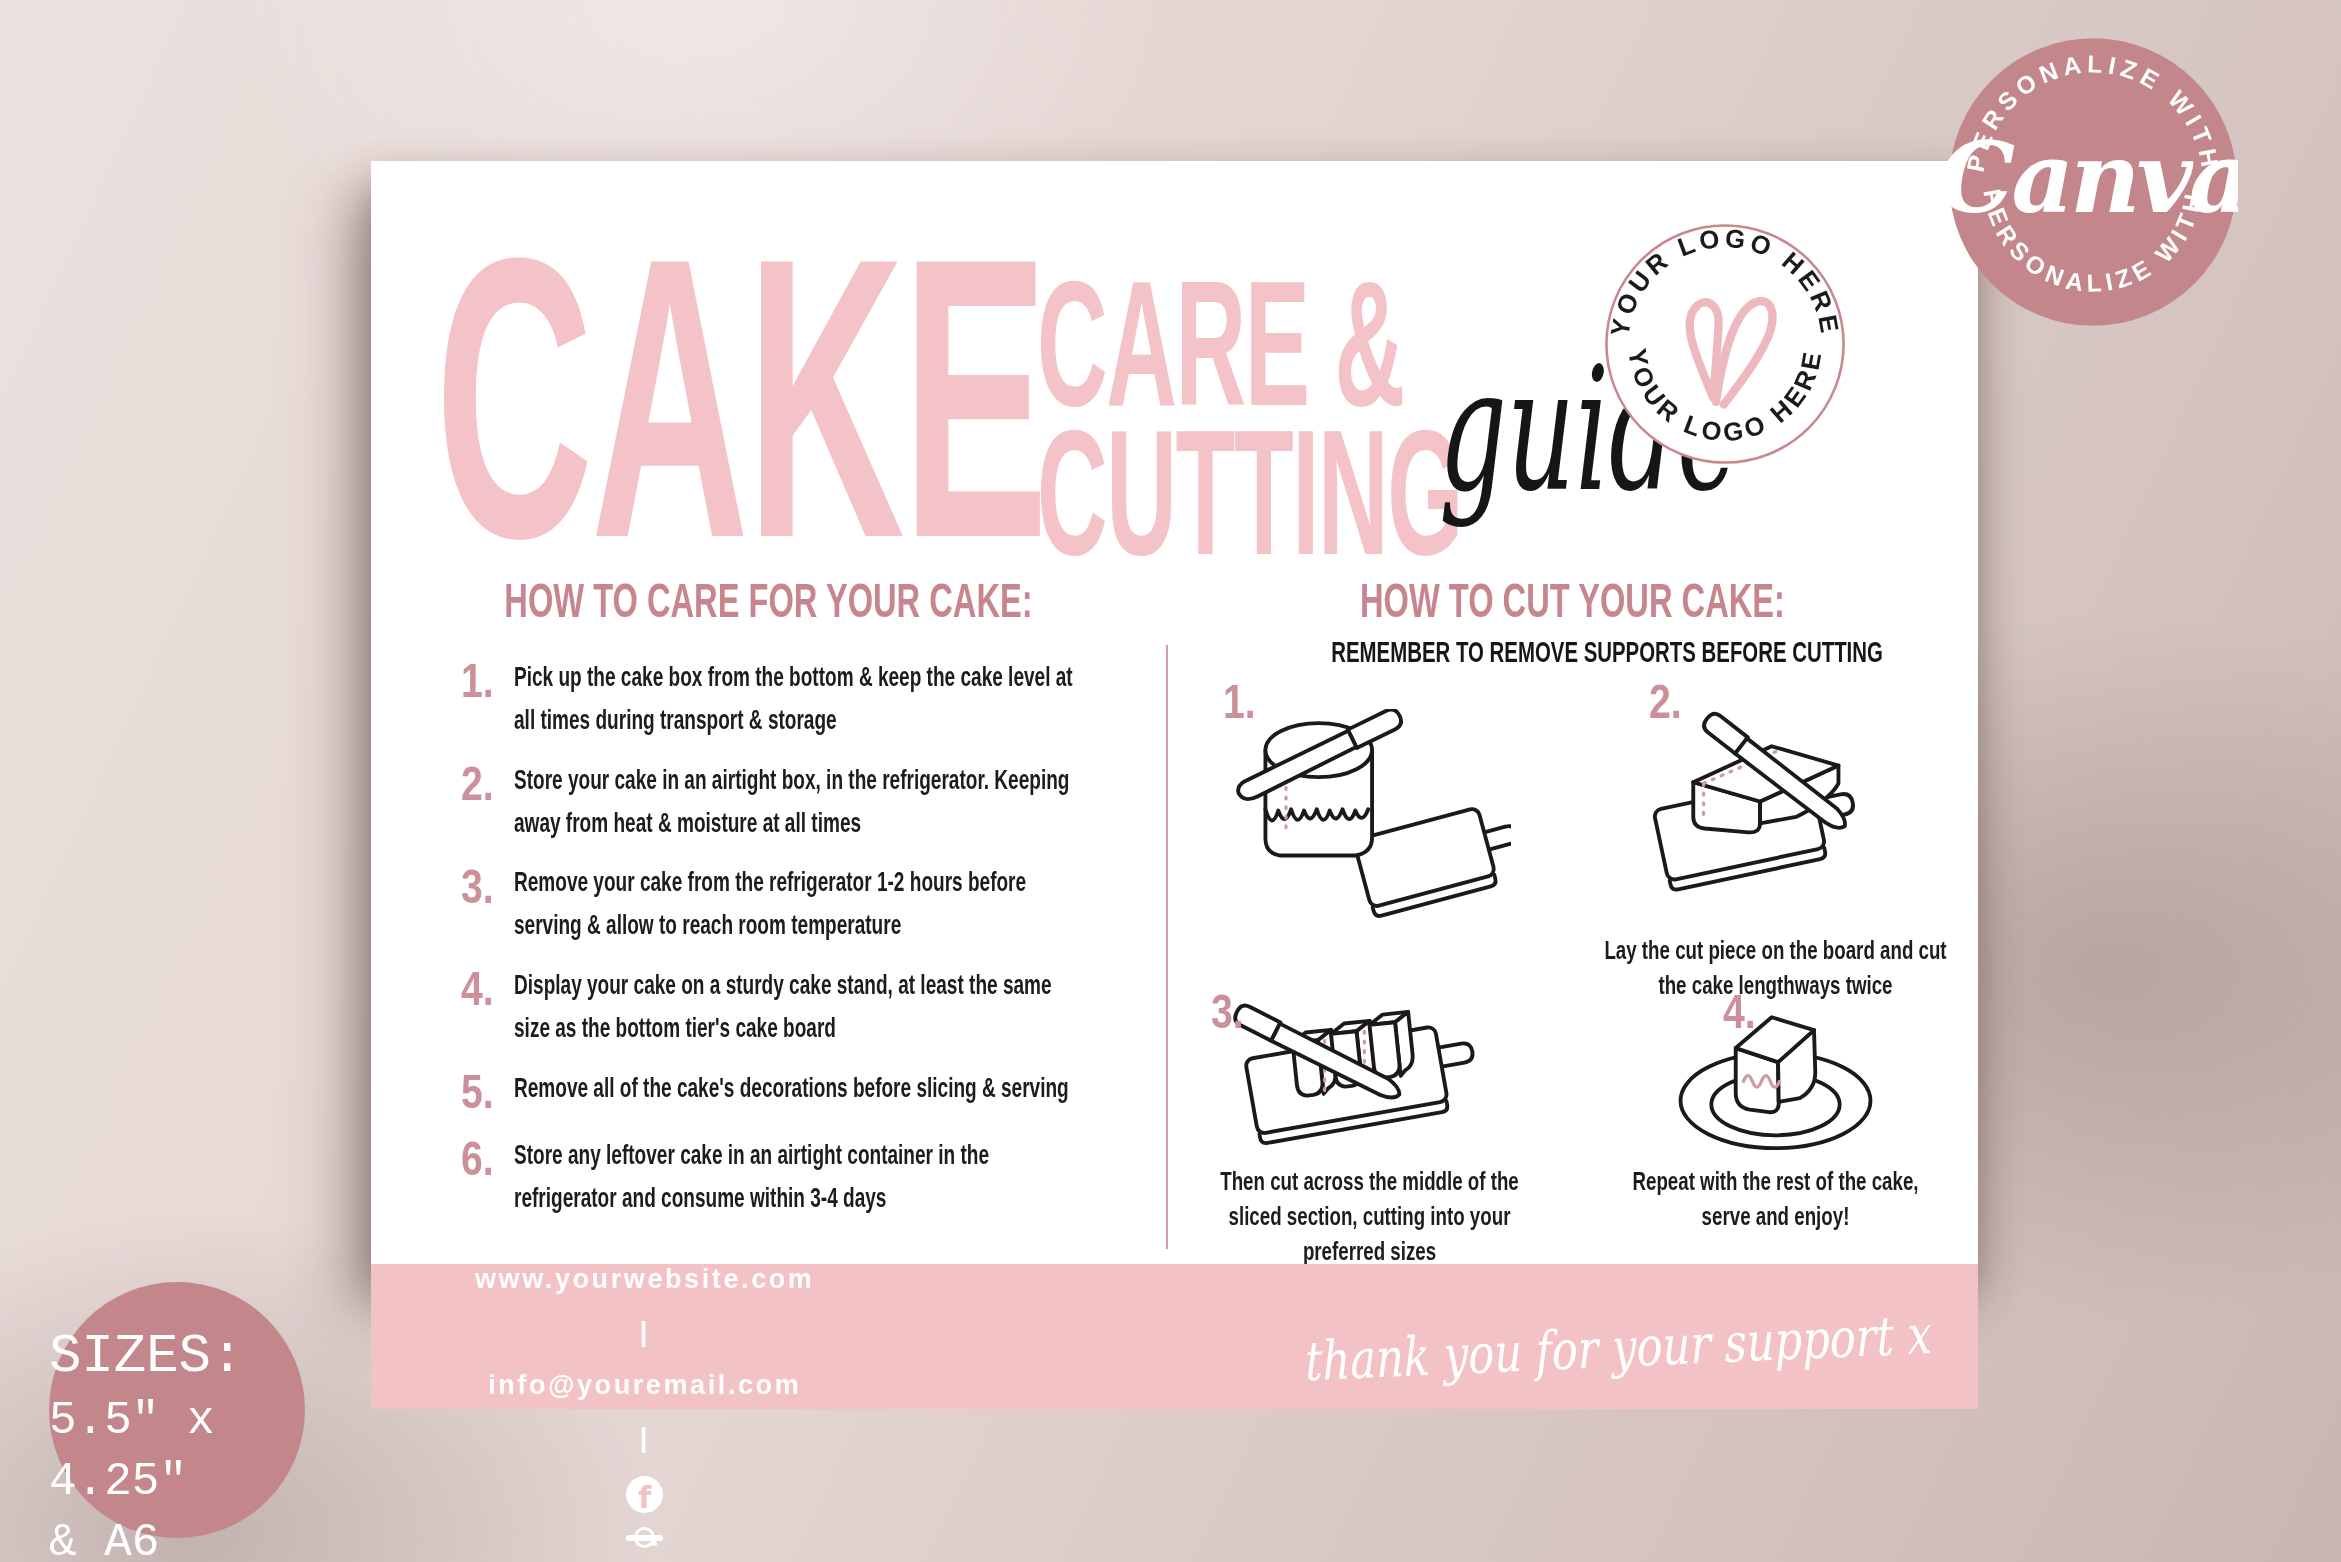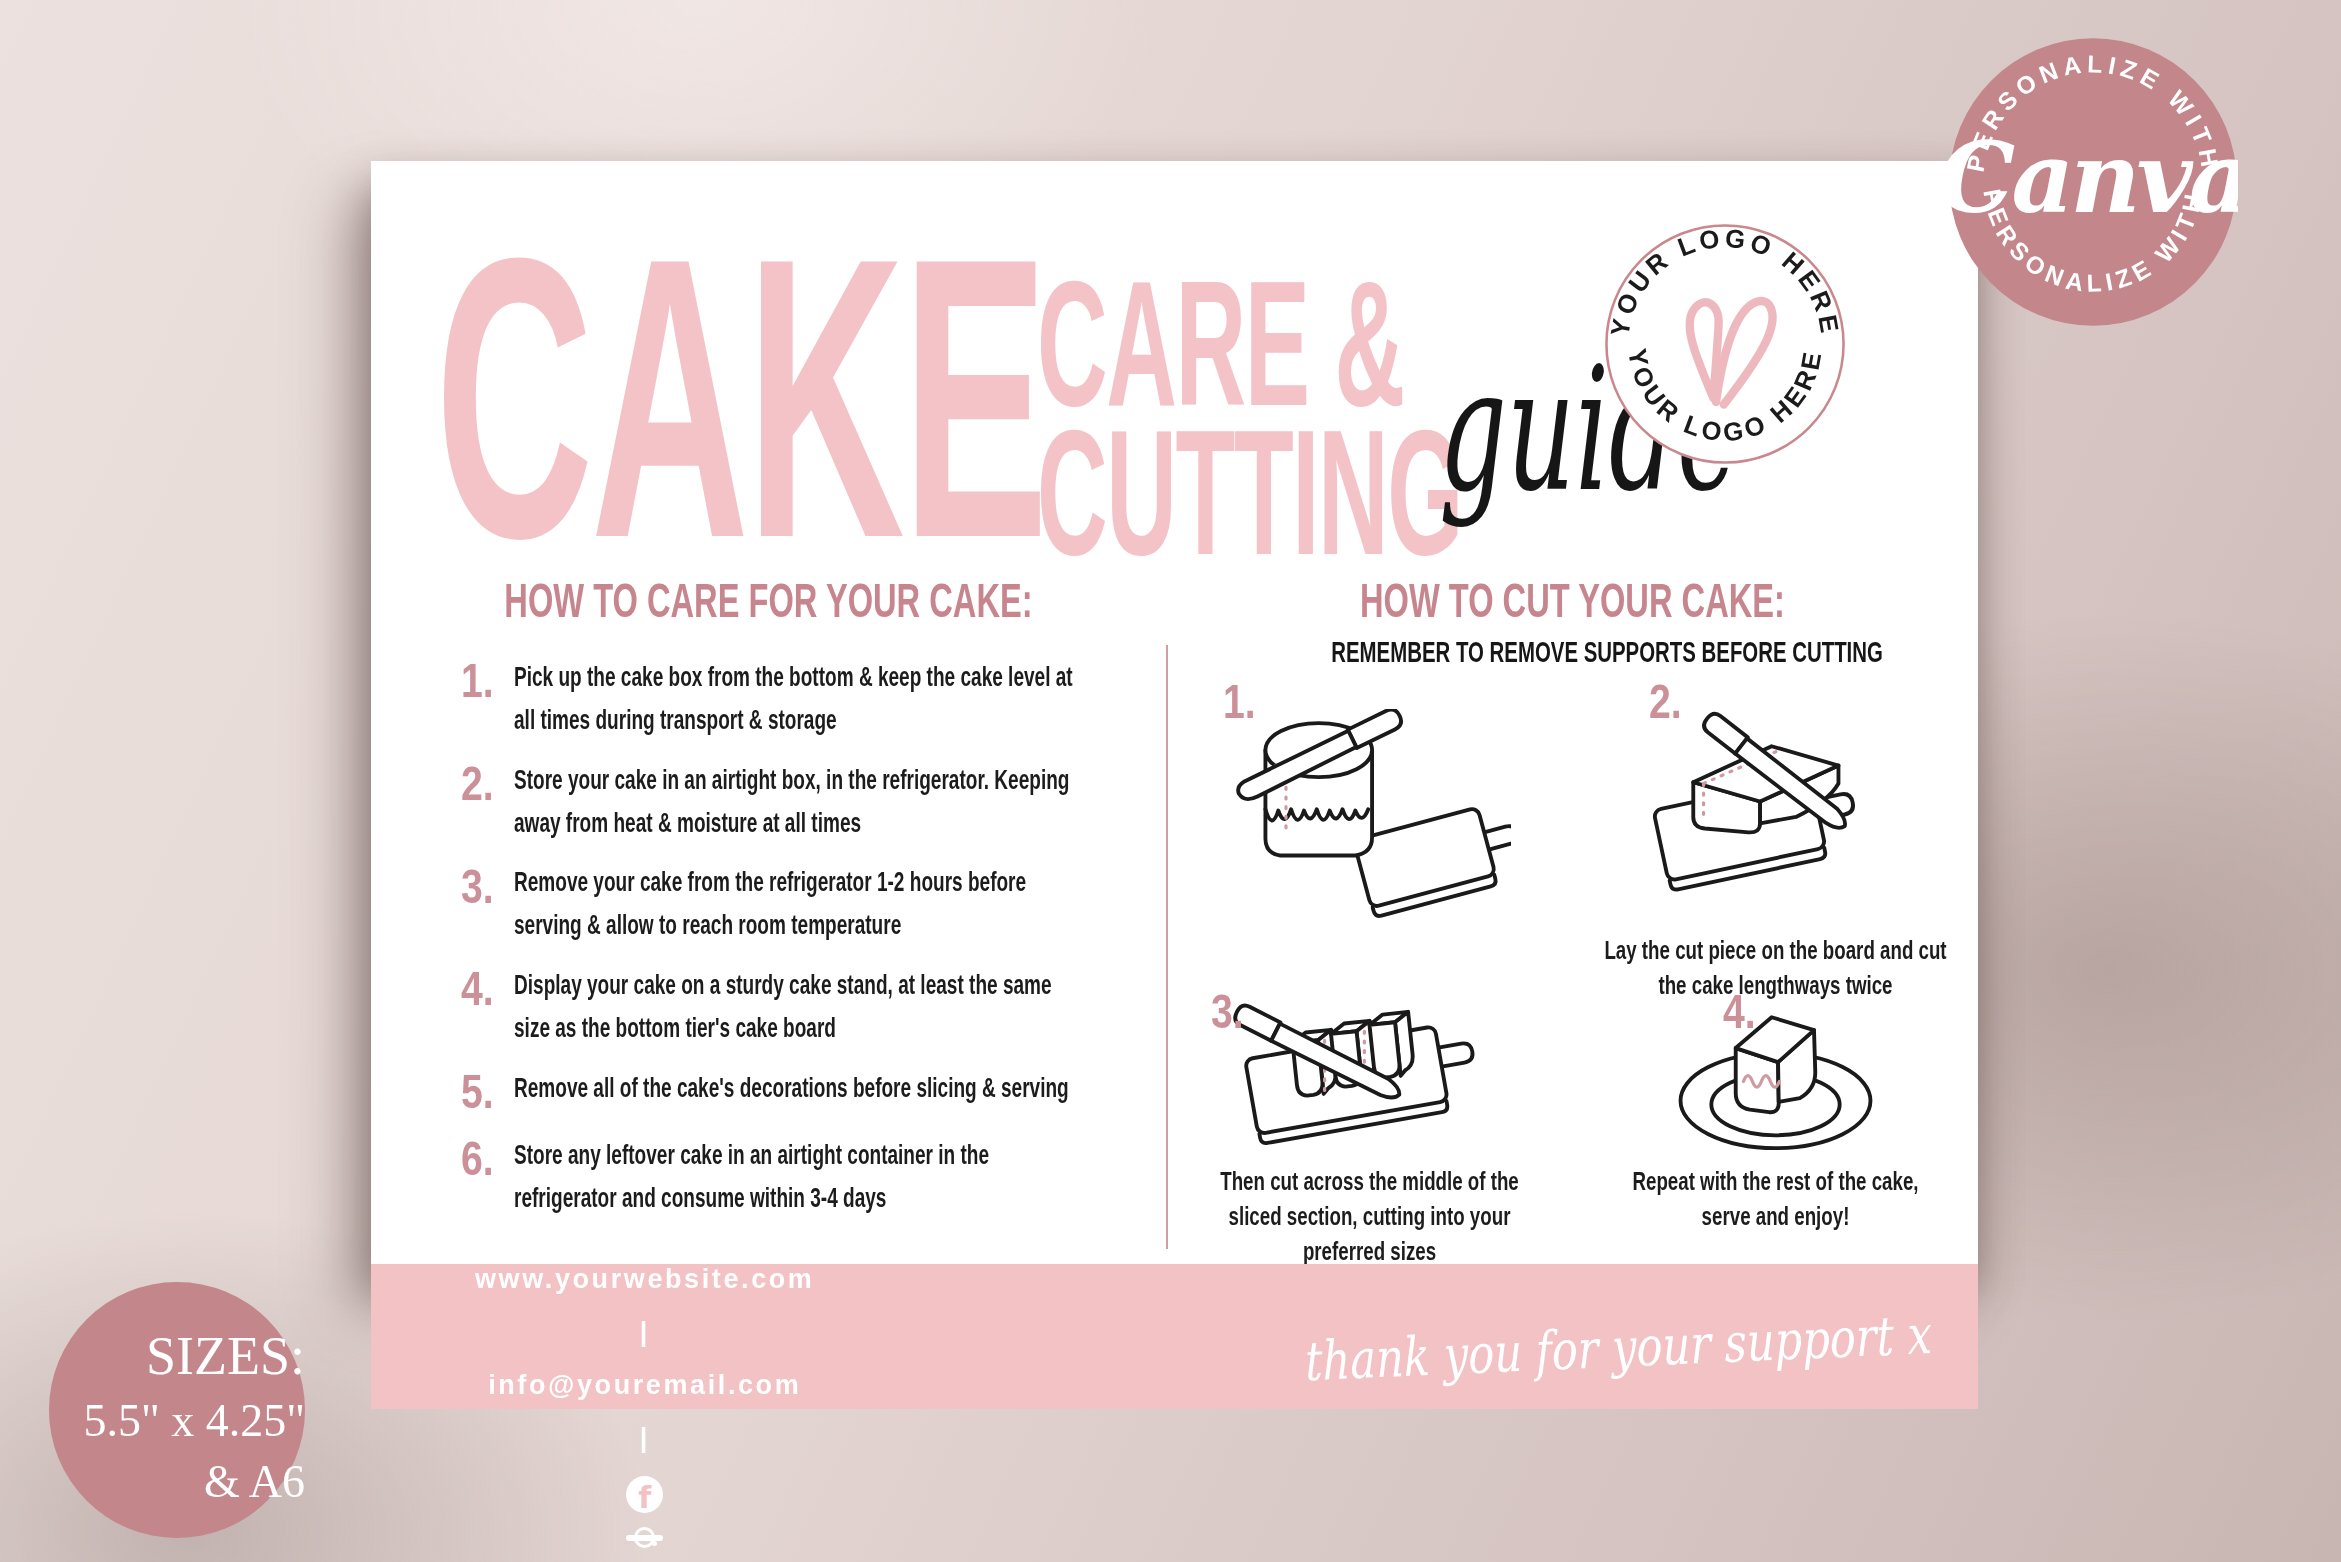--- a/index.html
+++ b/index.html
@@ -83,21 +83,21 @@
   .ig-dot{position:absolute;top:3.2px;right:3.2px;width:5.1px;height:5.1px;background:#ffffff;border-radius:50%;}
   .footer-thanks{
     position:absolute;right:46px;top:50%;color:#ffffff;white-space:nowrap;
     font-family:"DejaVu Serif",serif;font-style:italic;font-size:54px;
     transform:translateY(-54%) scaleX(.8) rotate(-2deg);transform-origin:100% 50%;
   }
   
   .canva-badge{left:1948px;top:37px;width:290px;height:290px;}
   .sizes-badge{
     left:49px;top:1282px;width:256px;height:256px;border-radius:50%;background:#c3868b;
-    color:#ffffff;text-align:right;font-family:Liberation Serif, serif;box-sizing:border-box;padding-top:40px;
+    color:#ffffff;text-align:left;font-family:Liberation Mono, monospace;box-sizing:border-box;padding-top:40px;
   }
   .sizes-l1{font-size:54px;line-height:1.28;}
   .sizes-l2,.sizes-l3{font-size:46px;line-height:1.32;}
   svg text{font-family:"Liberation Sans",sans-serif;}
   .arc-text{font-size:40px;font-weight:700;letter-spacing:6px;fill:#1b1b1b;}
   .badge-arc-text{font-size:38px;font-weight:700;letter-spacing:8px;fill:#ffffff;}
   .canva-word{font-family:"DejaVu Serif",serif;font-style:italic;font-weight:700;
       font-size:150px;fill:#ffffff;letter-spacing:-6px;}
 </style>
 </head>

